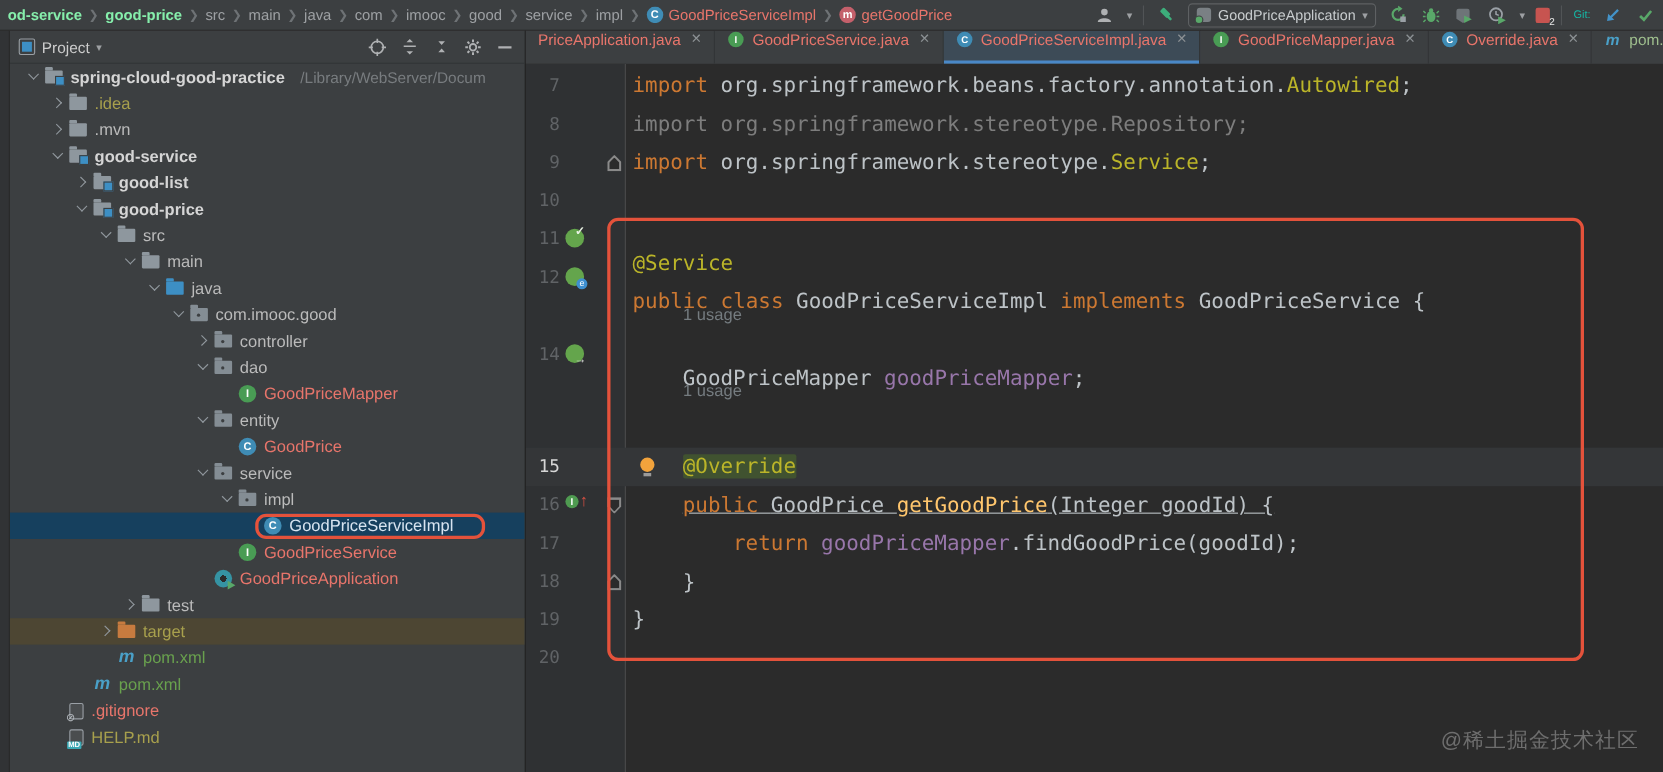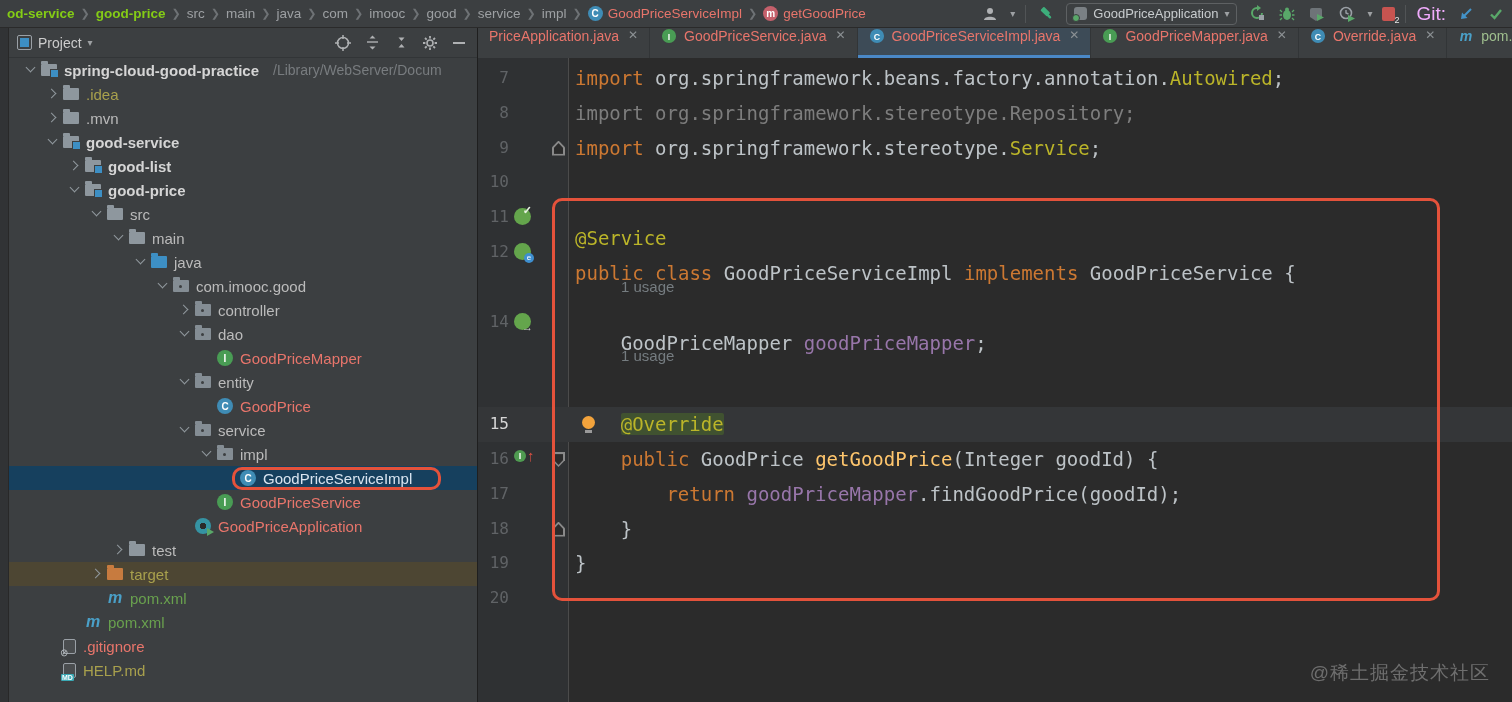--- a/index.html
+++ b/index.html
@@ -5,39 +5,39 @@
   * { margin:0; padding:0; box-sizing:border-box; }
   html,body { width:1512px; height:702px; overflow:hidden; background:#2B2B2B;
               font-family:"Liberation Sans", sans-serif; }
 
   
   #topbar { position:absolute; left:0; top:0; width:1512px; height:28px;
             background:#3C3F41; border-bottom:1px solid #2A2A2A;
             display:flex; align-items:center; padding:0 6px 0 4px; white-space:nowrap; }
   #crumbs { display:flex; align-items:center; gap:2px; overflow:hidden; }
   .crumb { font-size:13.5px; color:#9DA0A3; display:flex; align-items:center; gap:5px; padding:0 3px; }
-  .crumb.bold { color:#84cc16; font-weight:bold;justify-content:flex-end; }
+  .crumb.bold { color:#86efac; font-weight:bold;justify-content:flex-end; }
   .crumb.accent { color:#E8756B; }
   .crumbsep { color:#6E7275; font-size:11px; padding:0 1px; }
   .badge { width:15px; height:15px; border-radius:50%; color:#fff; font-size:10px; font-weight:bold;
            display:inline-flex; align-items:center; justify-content:center; }
   .badge.b-class { background:#3F8CB5; }
   .badge.b-method { background:#C4606B; }
   #topRight { margin-left:auto; display:flex; align-items:center; gap:10px; }
   .tsep { width:1px; height:18px; background:#515456; }
   .ticon { display:inline-flex; align-items:center; justify-content:center; width:20px; height:20px; }
   .tchev { color:#9DA0A3; font-size:10px; }
   #runCombo { display:flex; align-items:center; gap:6px; border:1px solid #5E6163; border-radius:4px;
               height:22px; padding:0 7px; color:#C8CCCE; font-size:13px; }
   #runIcon { position:relative; width:13px; height:13px; border-radius:3px; background:#7A8084; }
   #runIcon::after { content:""; position:absolute; left:-2px; bottom:-2px; width:6px; height:6px;
                     border-radius:50%; background:#59A869; border:1px solid #3C3F41; }
   #problemsBadge { position:relative; width:13px; height:14px; background:#C75450; border-radius:2px; }
   #problemsBadge span { position:absolute; right:-4px; bottom:-4px; color:#E8E8E8; font-size:9px; }
-  #gitLabel { color:#f0abfc; font-size:19px; }
+  #gitLabel { color:#14b8a6; font-size:10px; }
 
   
   #stripe { position:absolute; left:0; top:28px; width:9px; height:674px; background:#313335;
             border-right:1px solid #282828; }
 
   
   #project { position:absolute; left:9px; top:28px; width:469px; height:674px; background:#3C3F41;
              border-right:1px solid #1F1F1F; overflow:hidden; }
   #projHeader { height:30px; display:flex; align-items:center; padding:0 8px; gap:6px;
                 border-bottom:1px solid #323537; }
@@ -558,21 +558,21 @@
           <span class="bulb"></span>
           <div class="ctext" style="padding-left: 45.7px; margin-top: 33px;"><span class="annh">@Override</span></div>
         </div>
         <div class="crow">
           <span class="lnum">16</span>
           <span class="impl-ic gicon">
             <span class="dot">I</span>
             <span class="up">↑</span>
           </span>
           <span class="foldmark down"></span>
-          <div class="ctext" style="padding-left: 45.7px;"><span class="kw">public </span><span class="pl">GoodPrice </span><span class="mth">getGoodPrice</span><span class="pl">(Integer goodId) {</span></div>
+          <div class="ctext" style="padding-left: 45.7px; text-decoration: underline;"><span class="kw">public </span><span class="pl">GoodPrice </span><span class="mth">getGoodPrice</span><span class="pl">(Integer goodId) {</span></div>
         </div>
         <div class="crow">
           <span class="lnum">17</span>
           <div class="ctext" style="padding-left: 91.4px;"><span class="kw">return </span><span class="fld">goodPriceMapper</span><span class="pl">.findGoodPrice(goodId);</span></div>
         </div>
         <div class="crow">
           <span class="lnum">18</span>
           <span class="foldmark up"></span>
           <div class="ctext" style="padding-left: 45.7px;"><span class="pl">}</span></div>
         </div>

